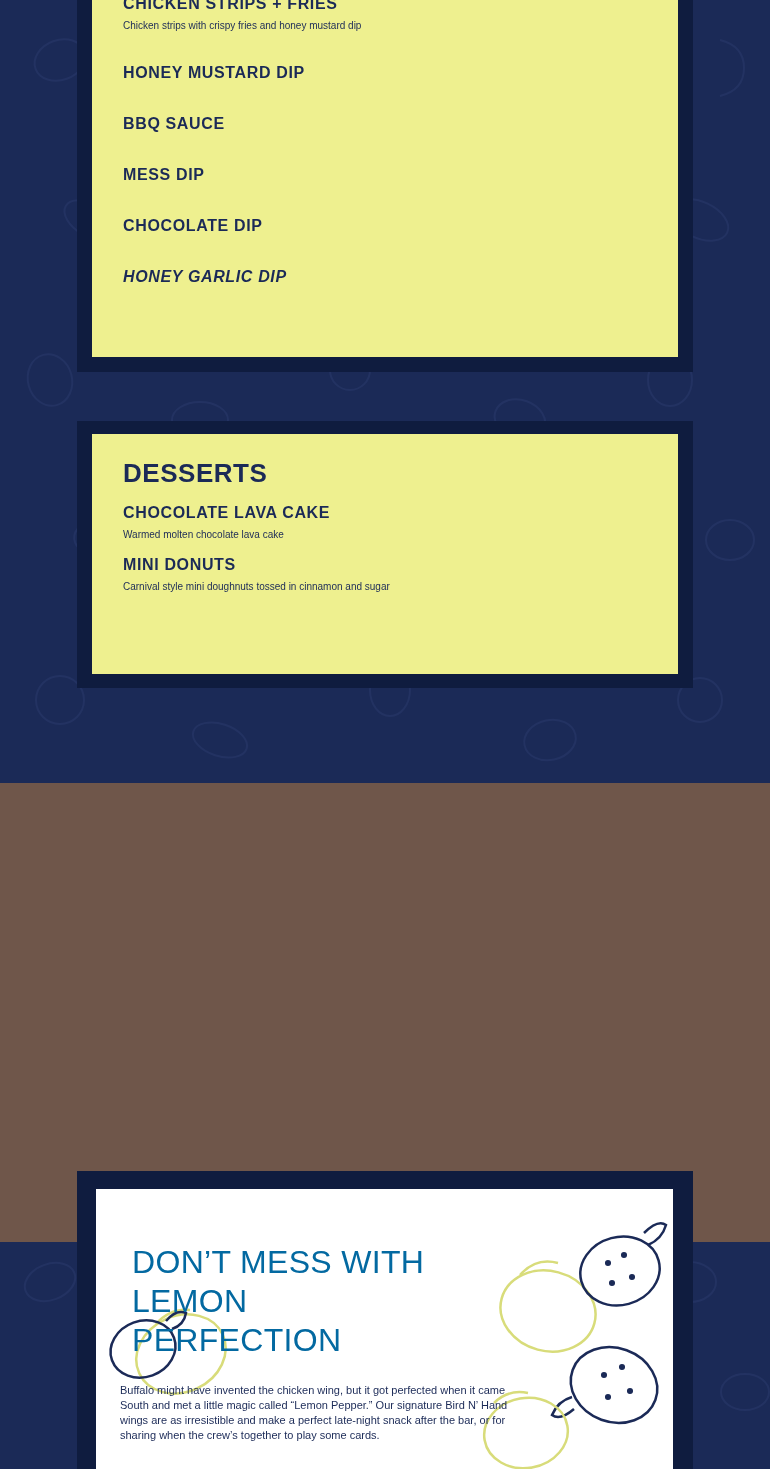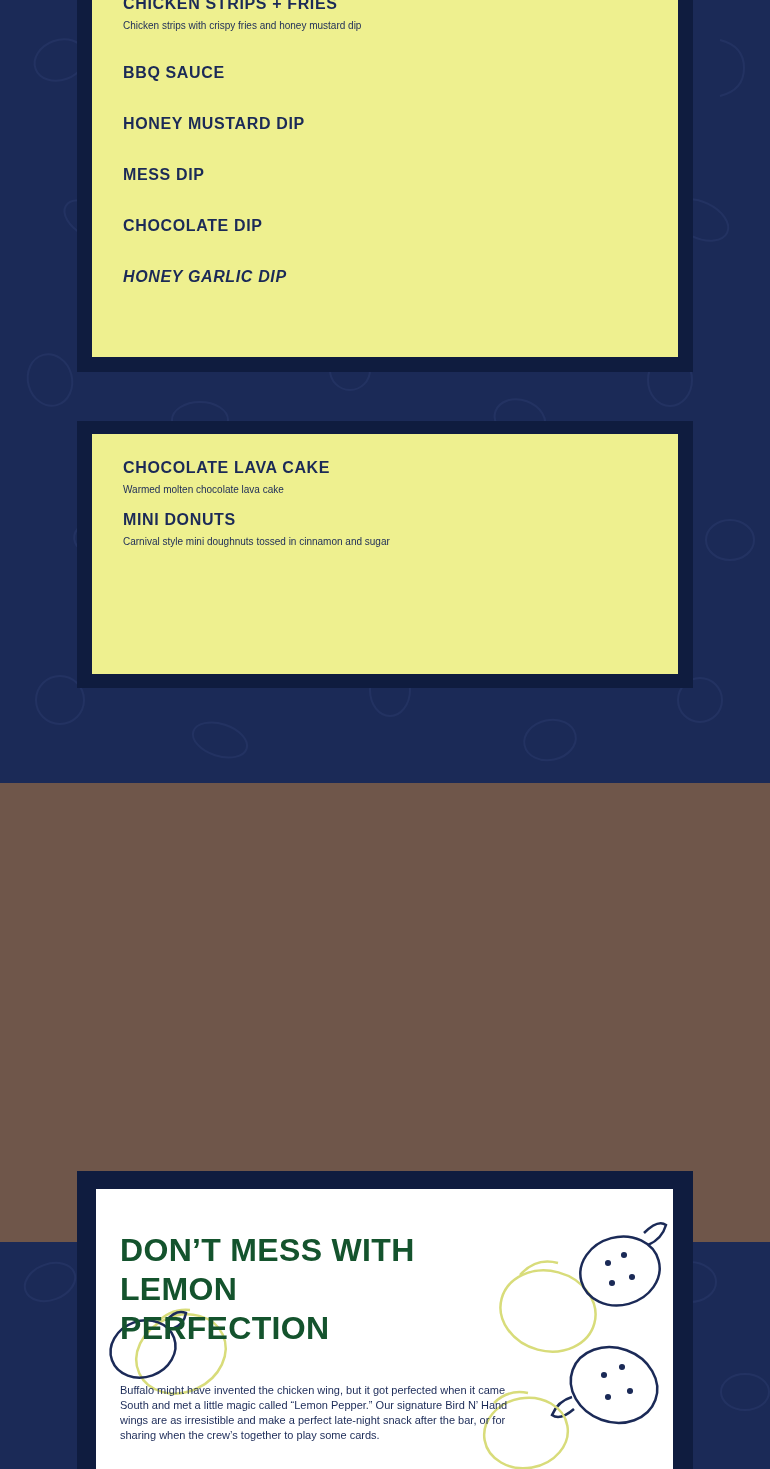--- a/index.html
+++ b/index.html
@@ -106,26 +106,26 @@
     width: 577px;
     height: 280px;
     background: #ffffff;
     overflow: hidden;
   }
   .quote-heading {
     position: absolute;
     left: 24px;
     top: 42px;
     width: 310px;
-    margin: 0;
+    margin: 12px;
     font-size: 32px;
     line-height: 1.22;
-    font-weight: 700;
+    font-weight: 400;
     letter-spacing: 0.01em;
-    color: #14532d;
+    color: #0369a1;
     z-index: 3;
   }
   .quote-body {
     position: absolute;
     left: 24px;
     top: 194px;
     width: 390px;
     margin: 0;
     font-size: 11px;
     line-height: 1.35;
@@ -199,33 +199,34 @@
 <div class="card-shadow card1-shadow"></div>
 <div class="card-panel card1-panel">
   <div class="card-inner" style="top: 152px;">
 
     <div class="item">
       <p class="item-name">CHICKEN STRIPS + FRIES</p>
       <p class="item-desc">Chicken strips with crispy fries and honey mustard dip</p>
     </div>
 
     <div style="margin-top: 32px;">
+      <p class="dip-row">HONEY MUSTARD DIP</p>
       <p class="dip-row">BBQ SAUCE</p>
-      <p class="dip-row">HONEY MUSTARD DIP</p>
       <p class="dip-row">MESS DIP</p>
       <p class="dip-row">CHOCOLATE DIP</p>
       <p class="dip-row">HONEY GARLIC DIP</p>
     </div>
 
   </div>
 </div>
 
 <div class="card-shadow card2-shadow"></div>
 <div class="card-panel card2-panel">
   <div class="card-inner" style="top: 24px;">
+    <h2 class="section-title">DESSERTS</h2>
 
     <div class="item">
       <p class="item-name">CHOCOLATE LAVA CAKE</p>
       <p class="item-desc">Warmed molten chocolate lava cake</p>
     </div>
 
     <div class="item" style="margin-bottom: 22px;">
       <p class="item-name">MINI DONUTS</p>
       <p class="item-desc">Carnival style mini doughnuts tossed in cinnamon and sugar</p>
     </div>

